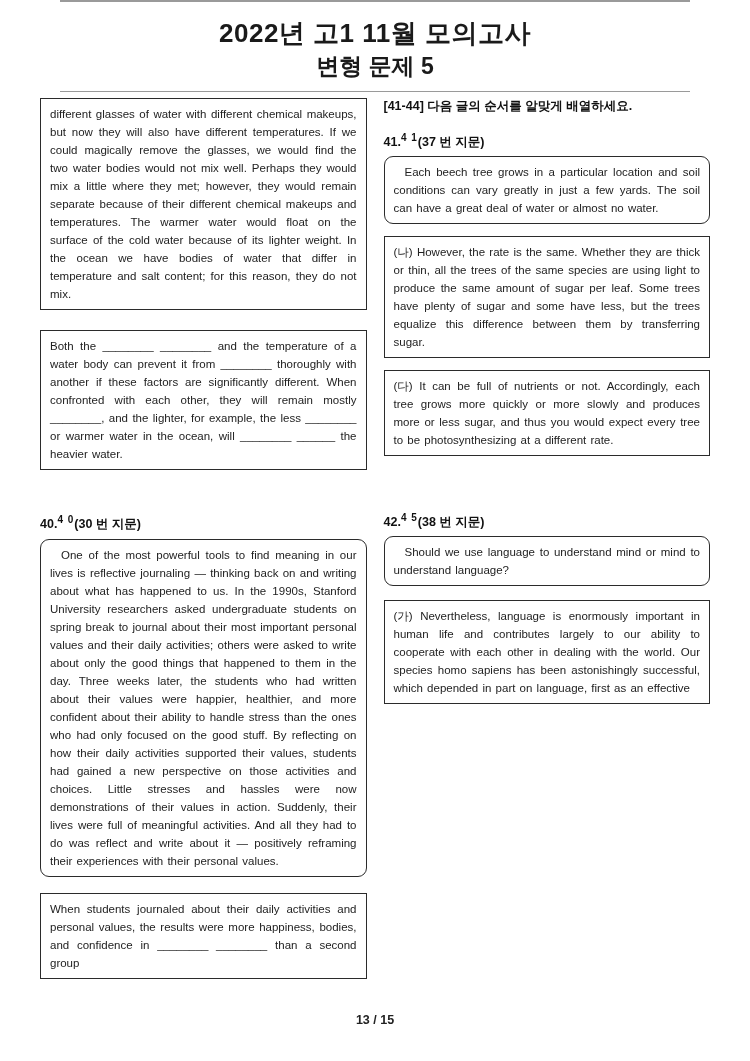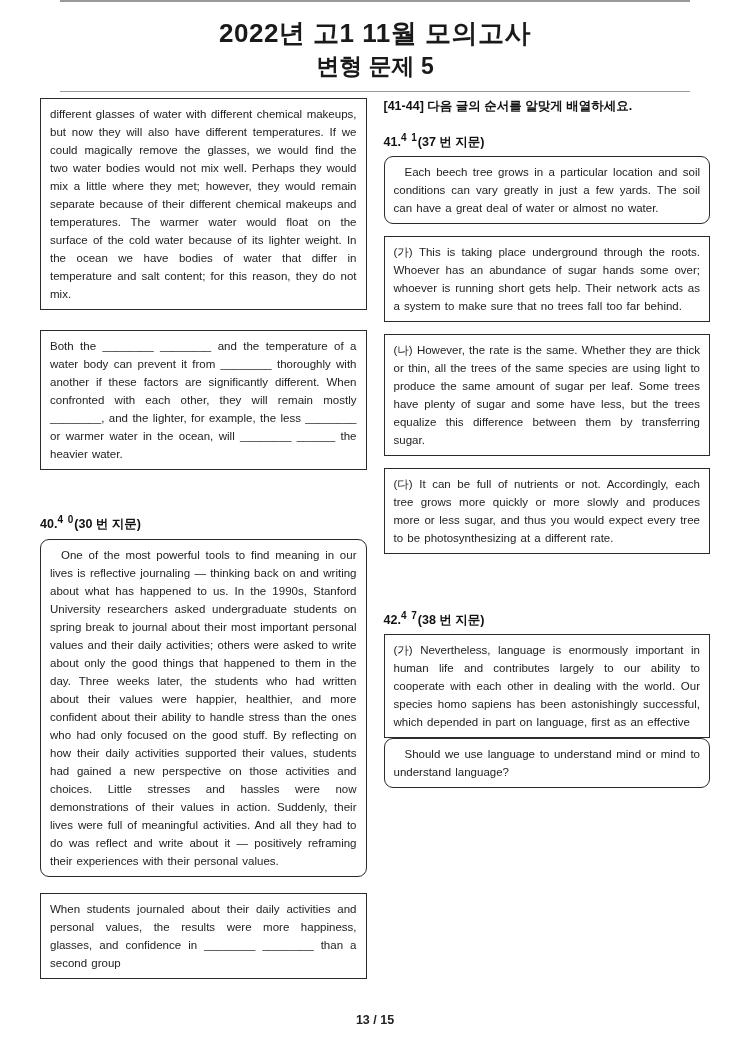--- a/index.html
+++ b/index.html
@@ -124,48 +124,47 @@
       <div class="box lc-box1">different glasses of water with different chemical makeups, but now they will also have different temperatures. If we could magically remove the glasses, we would find the two water bodies would not mix well. Perhaps they would mix a little where they met; however, they would remain separate because of their different chemical makeups and temperatures. The warmer water would float on the surface of the cold water because of its lighter weight. In the ocean we have bodies of water that differ in temperature and salt content; for this reason, they do not mix.</div>
 
       <div class="box lc-box2">Both the ________ ________ and the temperature of a water body can prevent it from ________ thoroughly with another if these factors are significantly different. When confronted with each other, they will remain mostly ________, and the lighter, for example, the less ________ or warmer water in the ocean, will ________ ______ the heavier water.</div>
 
       <div class="q-header lc-q40">
         <span>40.</span><sup>4 0</sup><span>(30 번 지문)</span>
       </div>
 
       <div class="box indent lc-box3">One of the most powerful tools to find meaning in our lives is reflective journaling — thinking back on and writing about what has happened to us. In the 1990s, Stanford University researchers asked undergraduate students on spring break to journal about their most important personal values and their daily activities; others were asked to write about only the good things that happened to them in the day. Three weeks later, the students who had written about their values were happier, healthier, and more confident about their ability to handle stress than the ones who had only focused on the good stuff. By reflecting on how their daily activities supported their values, students had gained a new perspective on those activities and choices. Little stresses and hassles were now demonstrations of their values in action. Suddenly, their lives were full of meaningful activities. And all they had to do was reflect and write about it — positively reframing their experiences with their personal values.</div>
 
-      <div class="box">When students journaled about their daily activities and personal values, the results were more happiness, glasses, and confidence in ________ ________ than a second group</div>
+      <div class="box">When students journaled about their daily activities and personal values, the results were more happiness, bodies, and confidence in ________ ________ than a second group</div>
 
     </div>
 
     <div class="col">
 
 
       <div class="section-header rc-section">[41-44] 다음 글의 순서를 알맞게 배열하세요.</div>
 
       <div class="q-header rc-q41">
         <span>41.</span><sup>4 1</sup><span>(37 번 지문)</span>
       </div>
 
       <div class="box indent rc-box2">Each beech tree grows in a particular location and soil conditions can vary greatly in just a few yards. The soil can have a great deal of water or almost no water.</div>
 
-      <div class="box rc-box3">(가) This is taking place underground through the roots. Whoever has an abundance of sugar hands some over; whoever is running short gets help. Their network acts as a system to make sure that no trees fall too far behind.</div>
 
       <div class="box rc-box4">(나) However, the rate is the same. Whether they are thick or thin, all the trees of the same species are using light to produce the same amount of sugar per leaf. Some trees have plenty of sugar and some have less, but the trees equalize this difference between them by transferring sugar.</div>
 
       <div class="box rc-box5">(다) It can be full of nutrients or not. Accordingly, each tree grows more quickly or more slowly and produces more or less sugar, and thus you would expect every tree to be photosynthesizing at a different rate.</div>
 
       <div class="q-header rc-q42">
-        <span>42.</span><sup>4 7</sup><span>(38 번 지문)</span>
+        <span>42.</span><sup>4 5</sup><span>(38 번 지문)</span>
       </div>
 
+      <div class="box indent rc-box6">Should we use language to understand mind or mind to understand language?</div>
+
       <div class="box">(가) Nevertheless, language is enormously important in human life and contributes largely to our ability to cooperate with each other in dealing with the world. Our species homo sapiens has been astonishingly successful, which depended in part on language, first as an effective</div>
-
-      <div class="box indent rc-box6">Should we use language to understand mind or mind to understand language?</div>
 
     </div>
 
   </div>
 
   <div class="footer">13 / 15</div>
 
 </div>
 
 </body></html>

